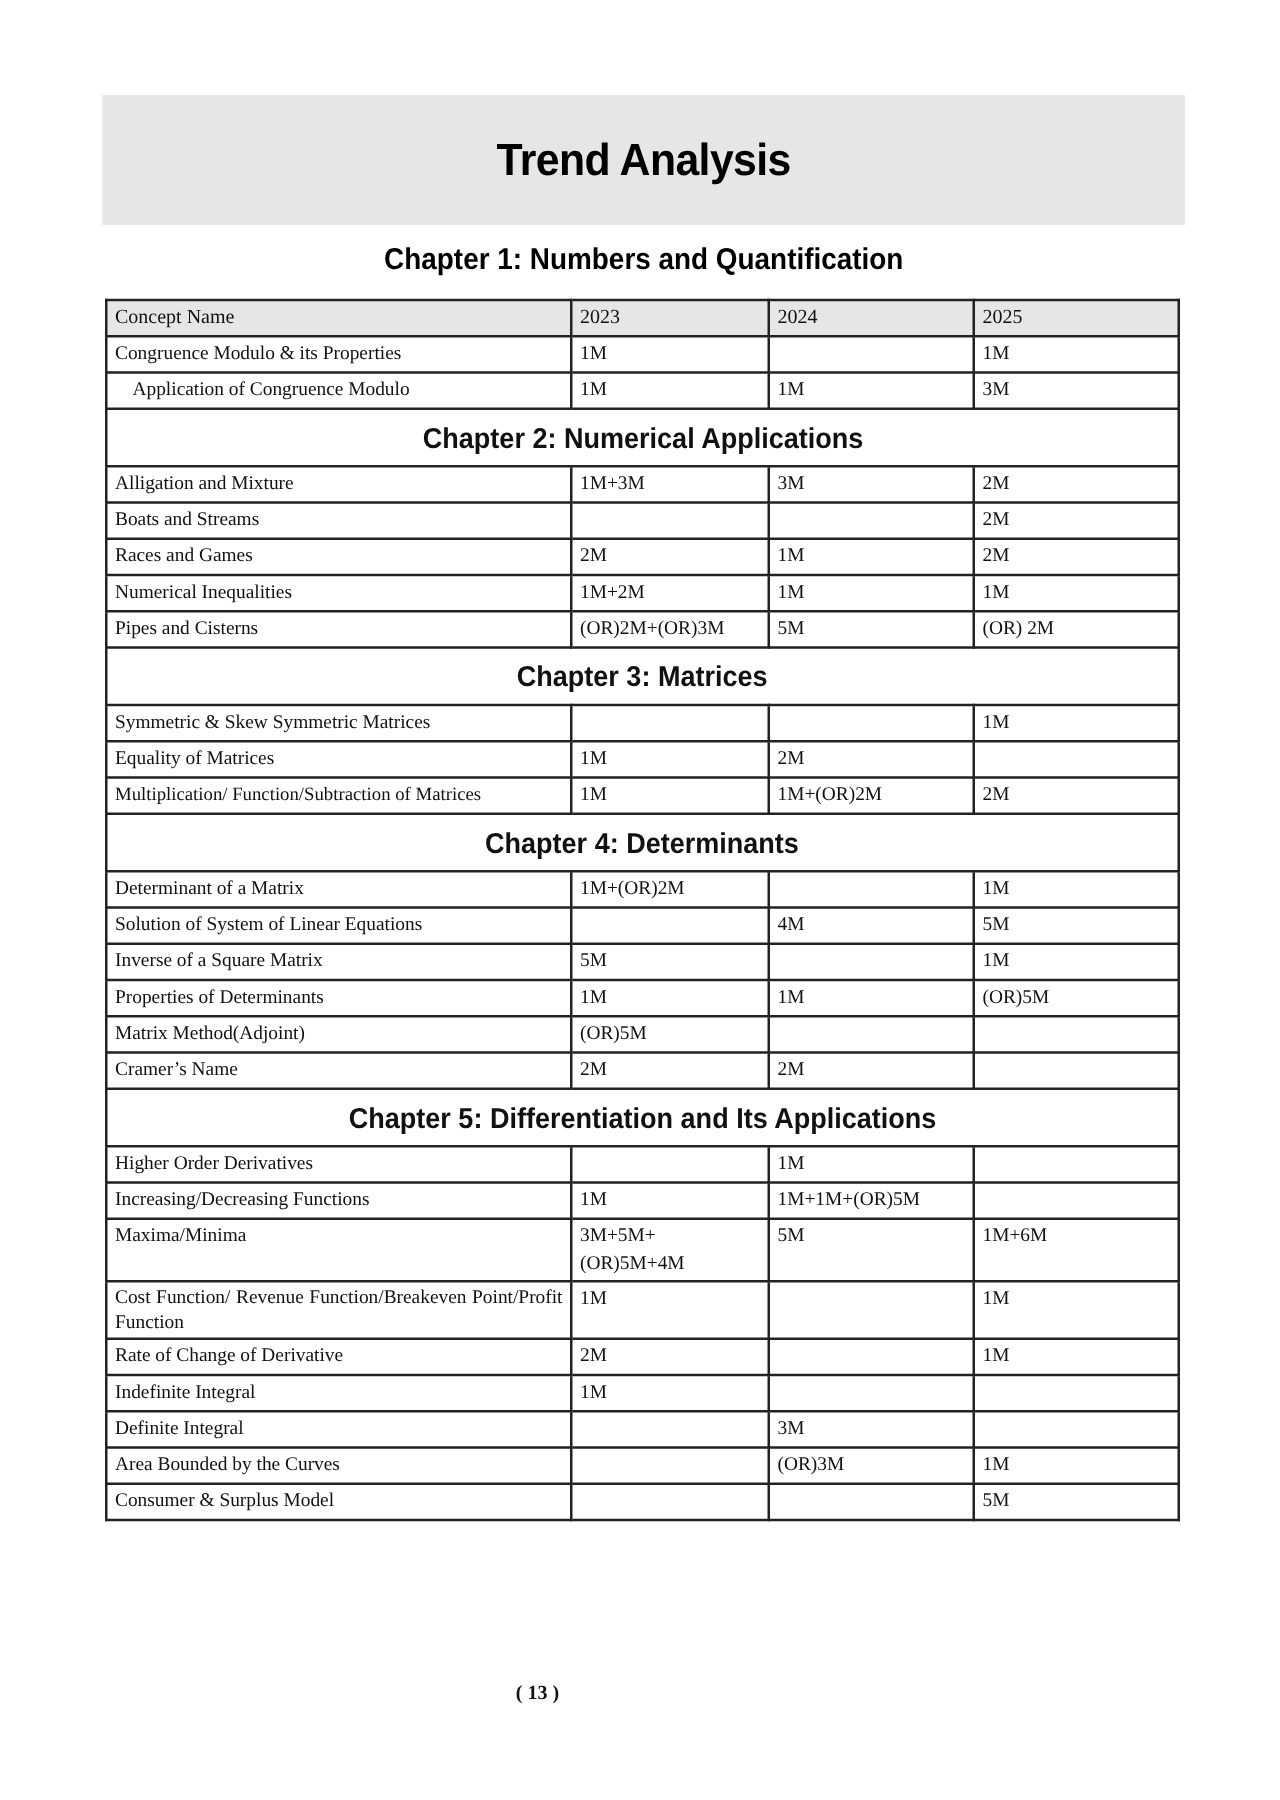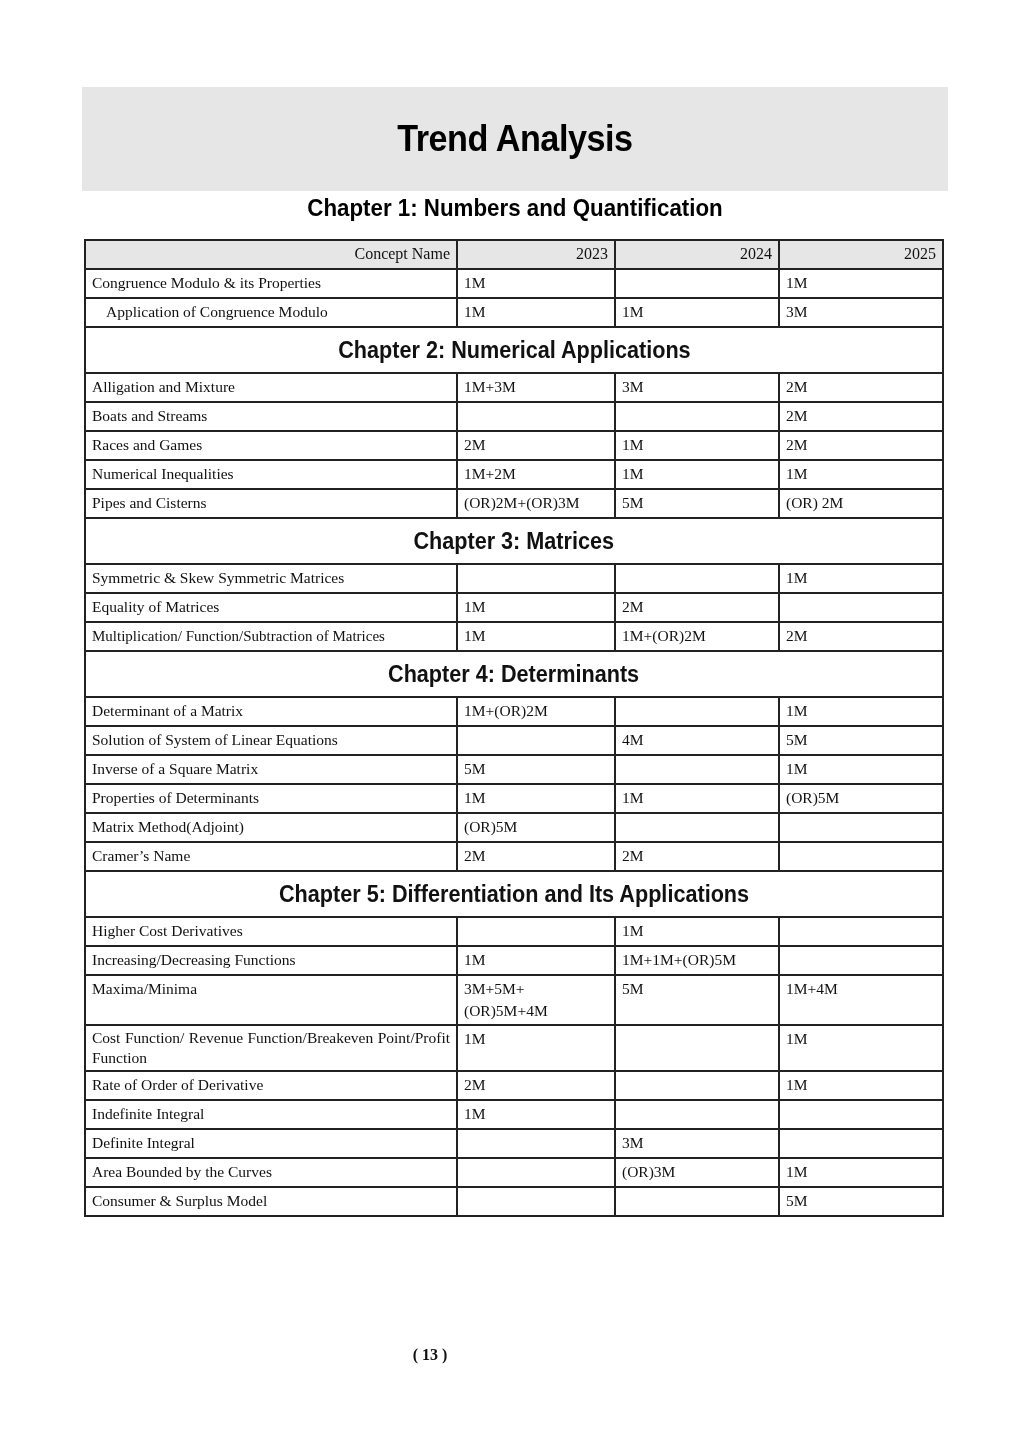--- a/index.html
+++ b/index.html
@@ -1,18 +1,18 @@
 <!DOCTYPE html>
 <html><head>
 <meta charset="utf-8">
 <style>
   html, body { margin: 0; padding: 0; background: #ffffff; }
   body { width: 1024px; height: 1440px; position: relative; overflow: hidden; }
   .title-band {
-    position: absolute; left: 82px; top: 87px; width: 866px; height: 104px;
+    position: absolute; left: 82px; top: 76px; width: 866px; height: 104px;
     background: #e6e6e6; display: flex; align-items: center; justify-content: center;
   }
   .title-band h1 {
     margin: 0; font-family: "Liberation Sans", sans-serif; font-weight: bold;
     font-size: 36px; color: #000; letter-spacing: -0.5px; transform: scaleX(0.95);
   }
   .ch1-heading {
     position: absolute; left: 82px; top: 194px; width: 866px; text-align: center;
     font-family: "Liberation Sans", sans-serif; font-weight: bold; font-size: 24px;
     color: #000; transform: scaleX(0.93);
@@ -24,21 +24,21 @@
   }
   table.trend col.c0 { width: 372px; }
   table.trend col.c1 { width: 158px; }
   table.trend col.c2 { width: 164px; }
   table.trend col.c3 { width: 164px; }
   table.trend td, table.trend th {
     border: 2px solid #222; padding: 2px 6px; height: 23px; vertical-align: top;
     line-height: 22px; text-align: left;
   }
   table.trend thead th {
-    background: #e6e6e6; text-align: right; font-weight: normal; font-size: 16px;
+    background: #e6e6e6; text-align: left; font-weight: normal; font-size: 16px;
   }
   table.trend tr.chapter td {
     text-align: center; font-family: "Liberation Sans", sans-serif; font-weight: bold;
     font-size: 23px; height: 44px; vertical-align: middle; padding: 0; margin-left: 16px;
   }
   table.trend tr.chapter td span { display: inline-block; transform: scaleX(0.94); }
   table.trend td.justify { text-align: justify; text-align-last: left; line-height: 20px; }
   .cell-line { display: block; }
   .page-num {
     position: absolute; left: 0; top: 1346px; width: 860px; text-align: center;
@@ -177,48 +177,48 @@
       <td>Cramer’s Name</td>
       <td>2M</td>
       <td>2M</td>
       <td></td>
     </tr>
 
     <tr class="chapter">
       <td colspan="4"><span>Chapter 5: Differentiation and Its Applications</span></td>
     </tr>
     <tr>
-      <td>Higher Cost Derivatives</td>
+      <td>Higher Order Derivatives</td>
       <td></td>
       <td>1M</td>
       <td></td>
     </tr>
     <tr>
       <td>Increasing/Decreasing Functions</td>
       <td>1M</td>
       <td>1M+1M+(OR)5M</td>
       <td></td>
     </tr>
     <tr>
       <td>Maxima/Minima</td>
       <td>
         <span class="cell-line">3M+5M+</span>
         <span class="cell-line">(OR)5M+4M</span>
       </td>
       <td>5M</td>
-      <td>1M+4M</td>
+      <td>1M+6M</td>
     </tr>
     <tr>
       <td class="justify">Cost Function/ Revenue Function/Breakeven Point/Profit Function</td>
       <td>1M</td>
       <td></td>
       <td>1M</td>
     </tr>
     <tr>
-      <td>Rate of Order of Derivative</td>
+      <td>Rate of Change of Derivative</td>
       <td>2M</td>
       <td></td>
       <td>1M</td>
     </tr>
 
     <tr>
       <td>Indefinite Integral</td>
       <td>1M</td>
       <td></td>
       <td></td>

